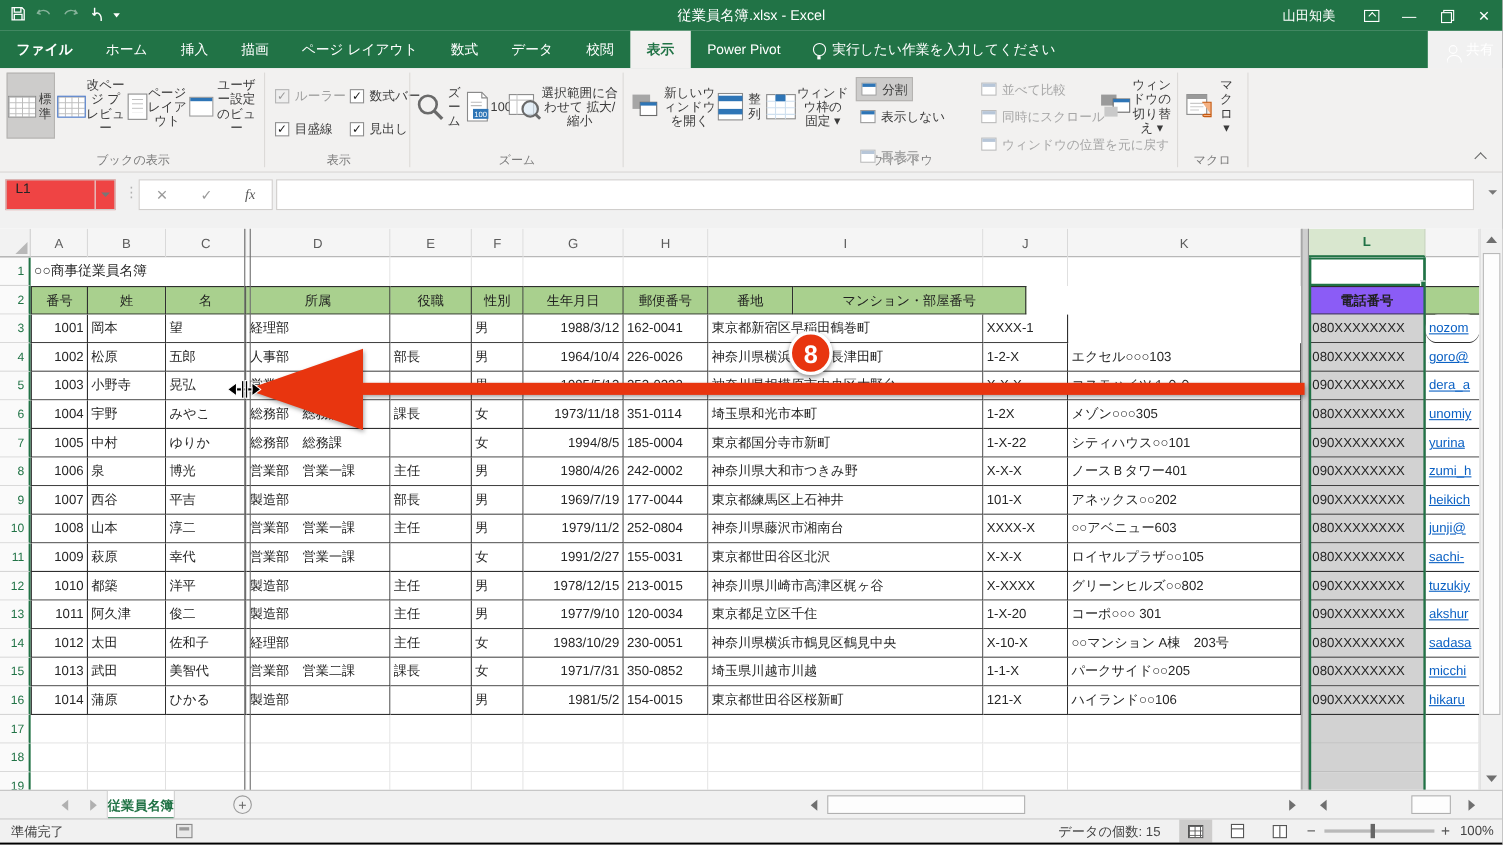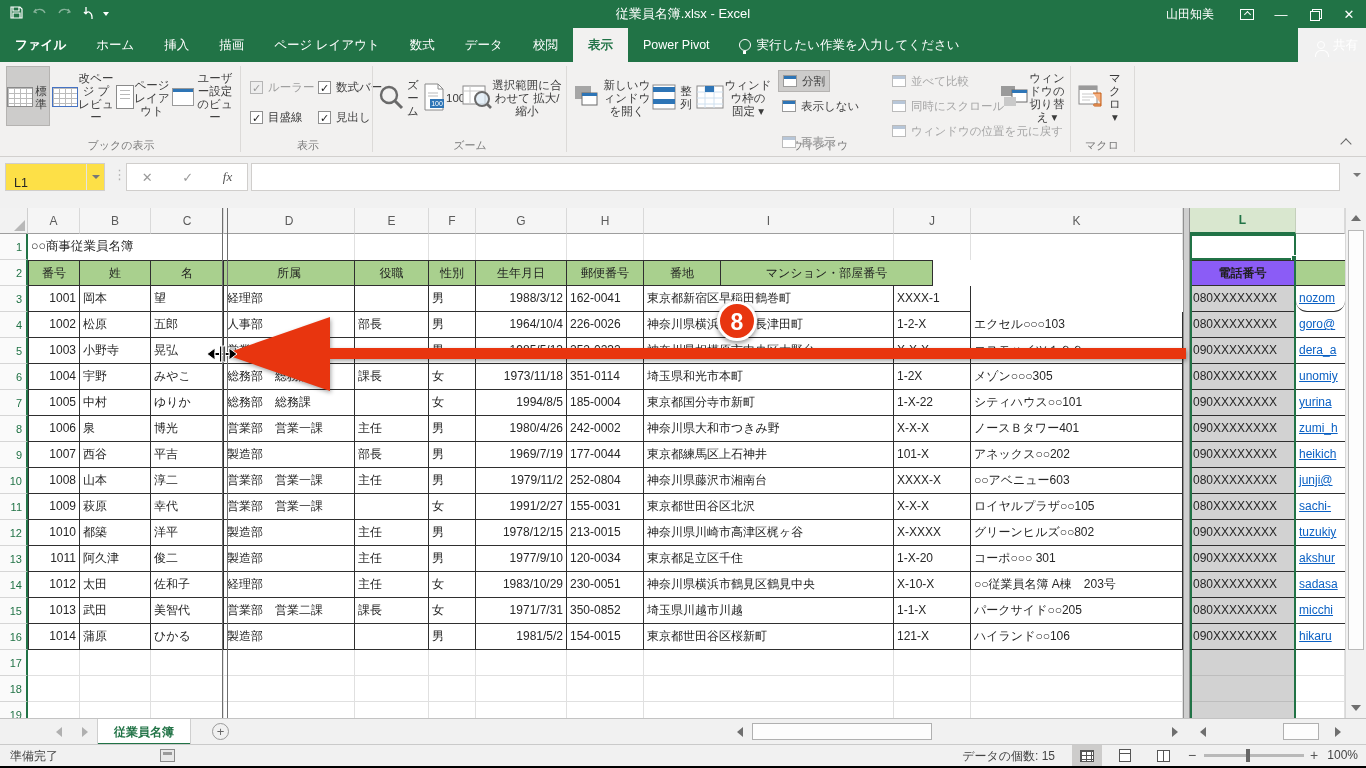--- a/index.html
+++ b/index.html
@@ -49,21 +49,21 @@
   .smallbtn{position:absolute;height:22px;display:flex;align-items:center;gap:5px;font-size:11.5px;padding:0 4px;}
   .smallbtn.active{background:#cdcccb;border:1px solid #b5b3b1;}
   .smallbtn.dis{color:#a6a6a6;}
   .mini-ico{width:14px;height:12px;background:#fff;border:1px solid #9a9a9a;position:relative;flex:none;}
   .mini-ico.top::before{content:"";position:absolute;left:0;top:0;right:0;height:3px;background:#2e75b6;}
   .mini-ico.dis{border-color:#bbb;}
   .mini-ico.dis::before{background:#b7c6d8;}
   .chev-up{width:8px;height:8px;border-left:1.5px solid #666;border-top:1.5px solid #666;transform:rotate(45deg);display:inline-block;}
   
   .formularow{position:absolute;left:0;top:157px;width:1366px;height:51px;background:#f1f1f1;}
-  .namebox{position:absolute;left:5px;top:6px;width:100px;height:28px;background:#fde047;border:1px solid #d0cecc;display:flex;align-items:flex-end;font-size:12.5px;}
+  .namebox{position:absolute;left:5px;top:6px;width:100px;height:28px;background:#ef4444;border:1px solid #d0cecc;display:flex;align-items:flex-start;font-size:12.5px;}
   .namebox .nb-text{flex:1;padding-left:8px;}
   .namebox .nb-caret{width:18px;border-left:1px solid #e4e4e4;height:100%;display:flex;align-items:center;justify-content:center;}
   .caret-gray{width:0;height:0;border-left:4px solid transparent;border-right:4px solid transparent;border-top:4px solid #777;}
   .fdots{position:absolute;left:113px;top:10px;color:#b0b0b0;font-size:13px;letter-spacing:0;}
   .fxbox{position:absolute;left:126px;top:6px;width:122px;height:28px;background:#fff;border:1px solid #d0cecc;display:flex;align-items:center;justify-content:space-around;color:#9a9a9a;font-size:13px;}
   .fxbox .fx{font-style:italic;font-family:"Liberation Serif",serif;color:#555;}
   .fbar{position:absolute;left:251px;top:6px;width:1089px;height:28px;background:#fff;border:1px solid #d0cecc;}
   .fbar-caret{position:absolute;right:5px;top:16px;}
   
   .sheet{position:absolute;left:0;top:208px;width:1366px;height:510px;background:#fff;}
@@ -97,21 +97,21 @@
   .vscroll{position:absolute;left:1345px;top:0;width:21px;height:510px;background:#f1f1f1;border-left:1px solid #d8d8d8;}
   .sbtn{position:absolute;left:1px;width:18px;height:18px;background:#f1f1f1;display:flex;align-items:center;justify-content:center;}
   .tri-up{width:0;height:0;border-left:5px solid transparent;border-right:5px solid transparent;border-bottom:6px solid #6f6f6f;}
   .tri-dn{width:0;height:0;border-left:5px solid transparent;border-right:5px solid transparent;border-top:6px solid #6f6f6f;}
   .tri-lf{width:0;height:0;border-top:5px solid transparent;border-bottom:5px solid transparent;border-right:6px solid #6f6f6f;}
   .tri-rt{width:0;height:0;border-top:5px solid transparent;border-bottom:5px solid transparent;border-left:6px solid #6f6f6f;}
   .vthumb{position:absolute;left:2px;top:22px;width:16px;height:420px;background:#fdfdfd;border:1px solid #b9b9b9;}
   
   .tabbar{position:absolute;left:0;top:718px;width:1366px;height:26px;background:#f1f1f1;border-top:1px solid #c3c3c3;font-size:12px;}
   .navarr{position:absolute;top:6px;width:14px;height:14px;display:flex;align-items:center;justify-content:center;opacity:.5;}
-  .sheettab{position:absolute;left:97px;top:0;height:26px;padding:0 16px;background:#fff;color:#217346;font-weight:bold;display:flex;align-items:center;border-right:1px solid #cfcfcf;border-left:1px solid #cfcfcf;box-shadow:inset 0 -2px 0 #217346;}
+  .sheettab{position:absolute;left:97px;top:0;height:26px;padding:0 0;background:#fff;color:#217346;font-weight:bold;display:flex;align-items:center;border-right:1px solid #cfcfcf;border-left:1px solid #cfcfcf;box-shadow:inset 0 -2px 0 #217346;}
   .addsheet{position:absolute;left:212px;top:4px;width:17px;height:17px;border:1px solid #9a9a9a;border-radius:50%;color:#666;display:flex;align-items:center;justify-content:center;font-size:13px;line-height:1;}
   .hscroll{position:absolute;top:4px;height:17px;background:#f1f1f1;}
   .hthumb{position:absolute;top:0;height:17px;background:#fdfdfd;border:1px solid #b0b0b0;}
   .hsbtn{position:absolute;top:1px;width:16px;height:15px;display:flex;align-items:center;justify-content:center;}
   
   .statusbar{position:absolute;left:0;top:744px;width:1366px;height:22px;background:#f1f1f1;border-top:1px solid #cacaca;font-size:12px;color:#444;}
   .sb-ready{position:absolute;left:10px;top:3px;}
   .sb-acc{position:absolute;left:160px;top:4px;width:15px;height:13px;border:1px solid #8a8a8a;background:#e8e8e8;}
   .sb-acc::after{content:"";position:absolute;left:2px;top:2px;right:2px;height:3px;background:#9a9a9a;}
   .sb-count{position:absolute;left:930px;top:3px;width:125px;text-align:right;}
@@ -593,21 +593,21 @@
           <div class="cell tb first right" style="width:52px">1012</div>
           <div class="cell tb" style="width:71px">太田</div>
           <div class="cell tb" style="width:73px">佐和子</div>
           <div class="cell tb" style="width:131px">経理部</div>
           <div class="cell tb" style="width:74px">主任</div>
           <div class="cell tb" style="width:47px">女</div>
           <div class="cell tb right" style="width:91px">1983/10/29</div>
           <div class="cell tb" style="width:77px">230-0051</div>
           <div class="cell tb" style="width:250px">神奈川県横浜市鶴見区鶴見中央</div>
           <div class="cell tb" style="width:77px">X-10-X</div>
-          <div class="cell tb" style="width:212px">○○従業員名簿 A棟　203号</div>
+          <div class="cell tb" style="width:212px">○○マンション A棟　203号</div>
         </div>
         <div class="srow">
           <div class="rh">15</div>
           <div class="cell tb first right" style="width:52px">1013</div>
           <div class="cell tb" style="width:71px">武田</div>
           <div class="cell tb" style="width:73px">美智代</div>
           <div class="cell tb" style="width:131px">営業部　営業二課</div>
           <div class="cell tb" style="width:74px">課長</div>
           <div class="cell tb" style="width:47px">女</div>
           <div class="cell tb right" style="width:91px">1971/7/31</div>

